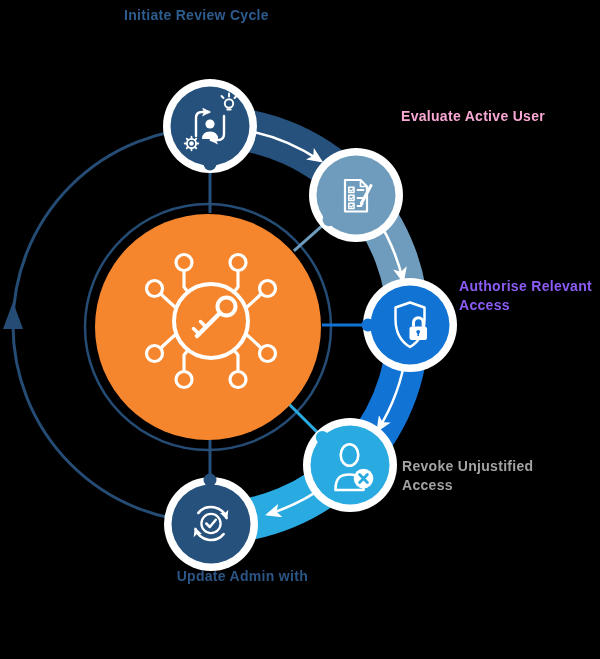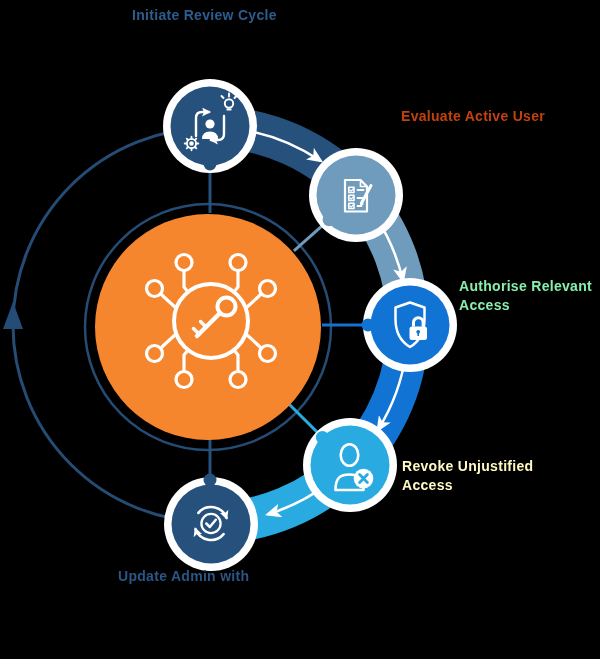--- a/index.html
+++ b/index.html
@@ -13,25 +13,25 @@
   .stage{position:absolute;left:0;top:0;width:600px;height:659px;}
   svg.diagram{position:absolute;left:0;top:0;}
   .label{
     position:absolute;
     font-weight:700;
     font-size:14px;
     line-height:19px;
     letter-spacing:.3px;
   }
   .label span{display:block;}
-  .lbl-initiate{left:132px;top:6px;color:#2D5C8E;}
-  .lbl-evaluate{left:401px;top:107px;color:#c2410c;width:180px;}
-  .lbl-authorise{left:459px;top:277px;color:#86efac;width:140px;}
-  .lbl-revoke{left:402px;top:457px;color:#fef9c3;width:170px;}
-  .lbl-update{left:118px;top:567px;color:#2B5585;width:190px;text-align:left;}
+  .lbl-initiate{left:124px;top:6px;color:#2D5C8E;}
+  .lbl-evaluate{left:401px;top:107px;color:#f9a8d4;width:180px;}
+  .lbl-authorise{left:459px;top:277px;color:#8b5cf6;width:140px;}
+  .lbl-revoke{left:402px;top:457px;color:#a3a3a3;width:170px;}
+  .lbl-update{left:118px;top:567px;color:#2B5585;width:190px;text-align:right;}
 </style>
 </head>
 <body>
 
 <div class="stage">
 
 <svg class="diagram" width="600" height="659" viewBox="0 0 600 659">
   <defs>
     <marker id="arrowBand" markerUnits="userSpaceOnUse" markerWidth="16" markerHeight="14" refX="13" refY="7" orient="auto">
       <path d="M0,0 L16,7 L0,14 L4,7 Z" fill="#FFFFFF"></path>

